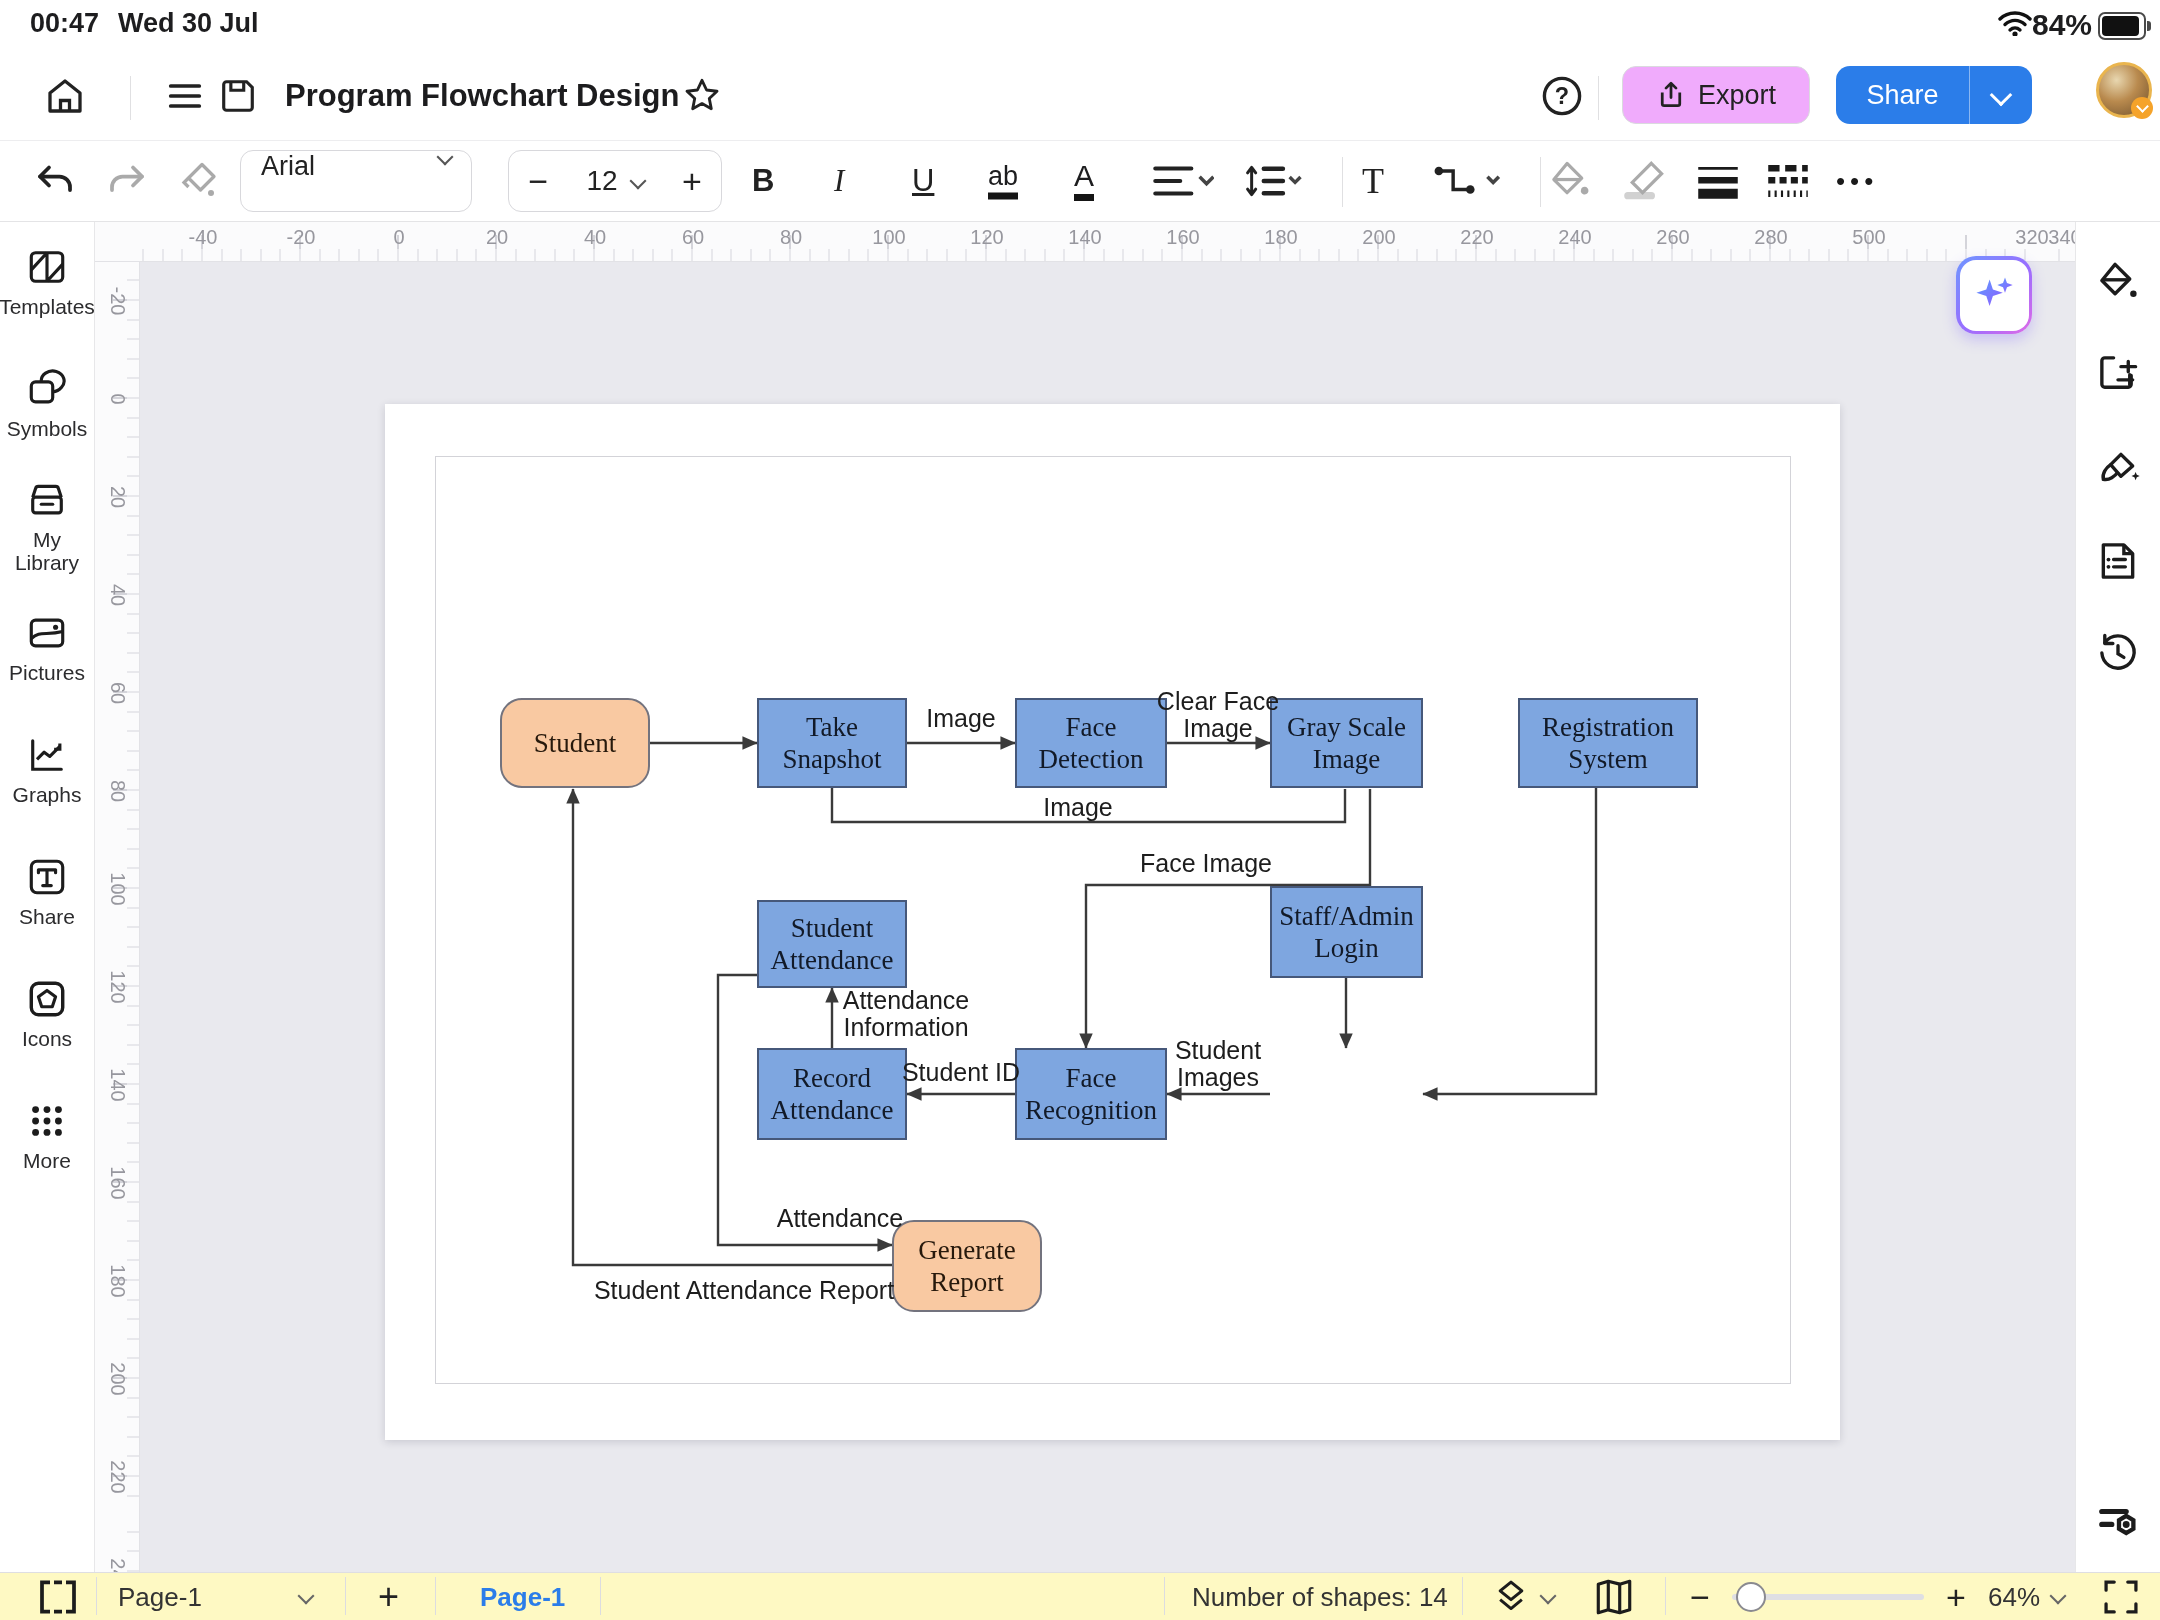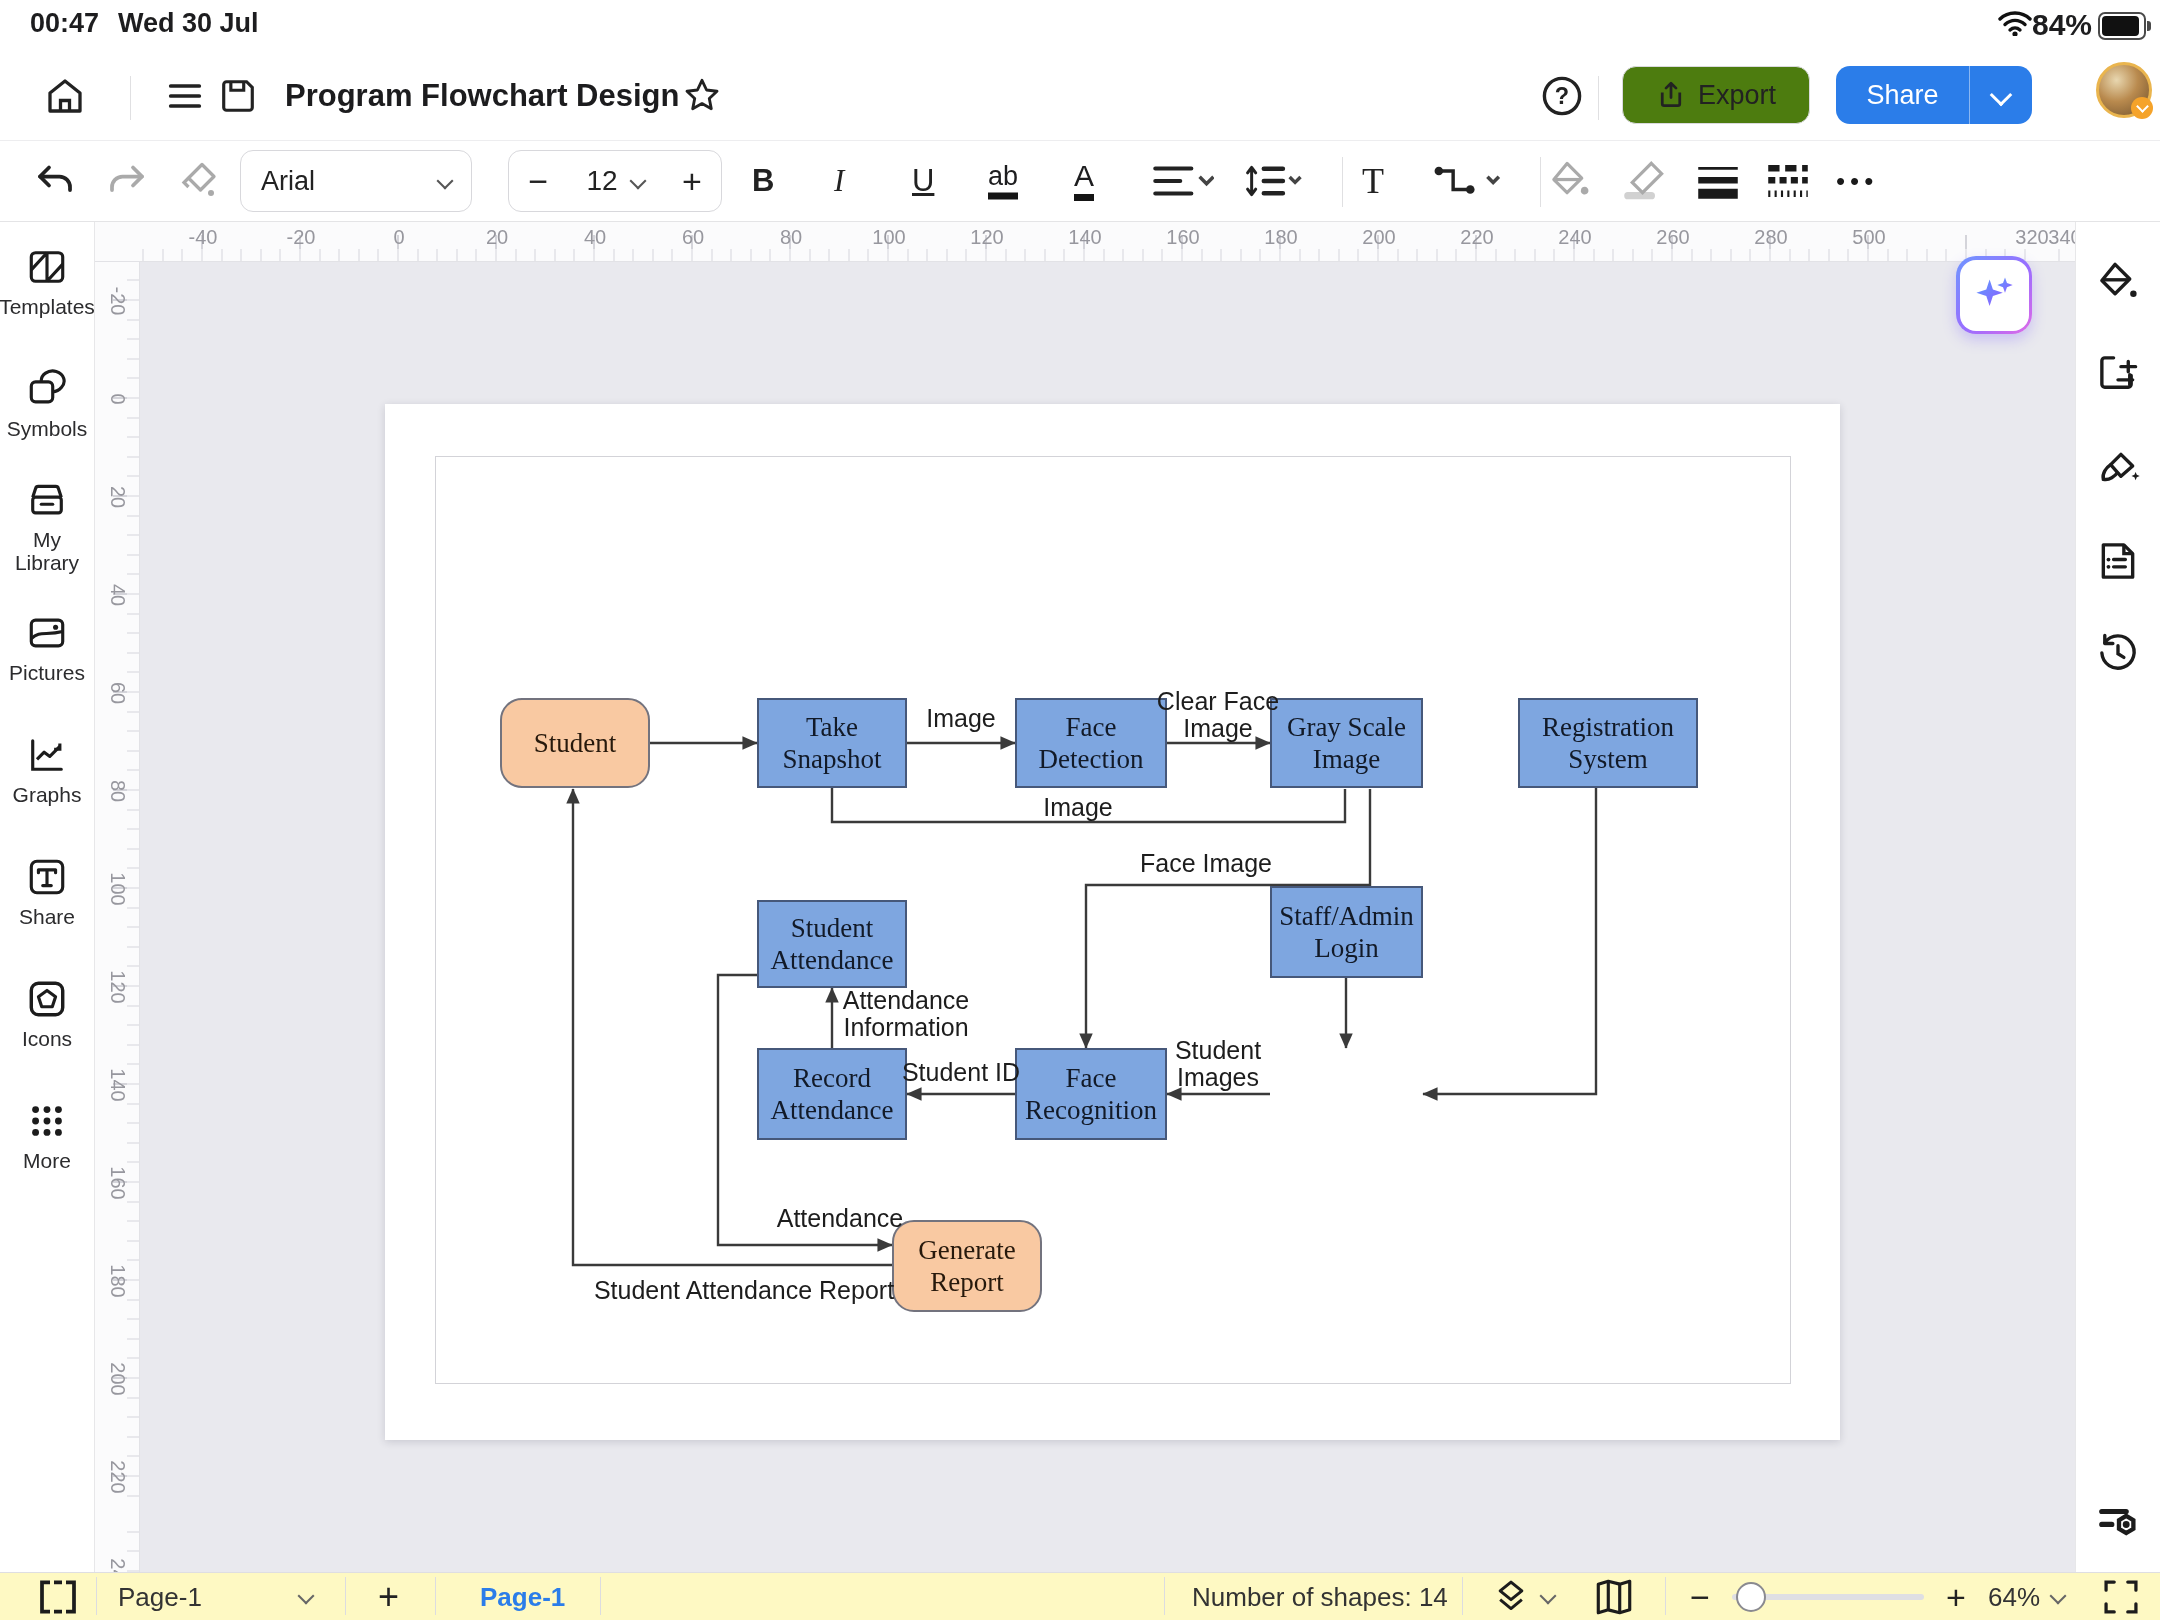--- a/index.html
+++ b/index.html
@@ -13,39 +13,39 @@
   .battery{position:absolute;right:14px;top:12px;width:44px;height:24px;border:2px solid #4a4a4a;border-radius:7px;}
   .battery .lvl{position:absolute;left:2px;top:2px;bottom:2px;width:84%;background:#111;border-radius:4px;}
   .battery .tip{position:absolute;right:-7px;top:7px;width:4px;height:10px;background:#4a4a4a;border-radius:0 3px 3px 0;}
   .wifi{position:absolute;right:128px;top:10px;}
   
   #header{position:absolute;left:0;top:52px;width:2160px;height:88px;background:#fff;}
   .hicon{position:absolute;top:50%;transform:translateY(-50%);}
   .vline{position:absolute;top:24px;width:1px;height:44px;background:#e0e0e2;}
   #doc-title{position:absolute;left:285px;top:50%;transform:translateY(-50%);font-size:31px;font-weight:700;color:#1c1c1e;}
   .btn-export{position:absolute;left:1622px;top:14px;width:188px;height:58px;border:1.5px solid #dadade;border-radius:14px;
-    display:flex;align-items:center;justify-content:center;gap:12px;font-size:27px;color:#222;background:#4d7c0f;box-sizing:border-box;}
+    display:flex;align-items:center;justify-content:center;gap:12px;font-size:27px;color:#222;background:#f0abfc;box-sizing:border-box;}
   .btn-share{position:absolute;left:1836px;top:14px;width:196px;height:58px;background:#2b7de9;border-radius:14px;display:flex;color:#fff;}
   .btn-share .main{flex:1;display:flex;align-items:center;justify-content:center;font-size:27px;font-weight:500;border-right:1px solid rgba(255,255,255,.45);}
   .btn-share .dd{width:62px;display:flex;align-items:center;justify-content:center;}
   .chev{width:13px;height:13px;border-right:3px solid #555;border-bottom:3px solid #555;transform:rotate(45deg);display:inline-block;}
   .chev.w{border-color:#fff;}
   .chev.sm{width:10px;height:10px;border-width:2.5px;}
   .avatar{position:absolute;left:2096px;top:10px;width:56px;height:56px;border-radius:50%;
     background:radial-gradient(circle at 35% 30%,#e8d7b0 0%,#b98a4e 45%,#6e4f2a 100%);border:3px solid #eab54e;box-sizing:border-box;}
   .avatar .badge{position:absolute;right:-4px;bottom:-4px;width:22px;height:22px;border-radius:50%;background:#f5a32a;
     display:flex;align-items:center;justify-content:center;}
   .avatar .badge i{width:7px;height:7px;border-right:2px solid #fff;border-bottom:2px solid #fff;transform:rotate(45deg);margin-top:-3px;}
   
   #toolbar{position:absolute;left:0;top:140px;width:2160px;height:82px;background:#fff;border-top:1px solid #ededef;border-bottom:1px solid #e4e4e6;box-sizing:border-box;}
   .ticon{position:absolute;top:50%;transform:translateY(-50%);display:flex;align-items:center;justify-content:center;}
   .tglyph{font-size:31px;color:#222;}
   .dis{opacity:.38;}
   .fontbox{position:absolute;left:240px;top:9px;width:232px;height:62px;border:1.5px solid #d8d8dc;border-radius:13px;box-sizing:border-box;
-    display:flex;align-items:center;padding:0 20px;justify-content:space-between;font-size:27px;color:#222;}
+    display:flex;padding:0 20px;justify-content:space-between;font-size:27px;color:#222;}
   .sizebox{position:absolute;left:508px;top:9px;width:214px;height:62px;border:1.5px solid #d8d8dc;border-radius:13px;box-sizing:border-box;
     display:flex;align-items:center;justify-content:space-around;font-size:28px;color:#222;}
   .ubar{border-bottom:7px solid #151515;line-height:1;padding-bottom:3px;font-size:27px;}
   
   #sidebar{position:absolute;left:0;top:222px;width:95px;height:1350px;background:#fff;border-right:1px solid #e7e7e9;box-sizing:border-box;}
   .sb-item{height:122px;display:flex;flex-direction:column;align-items:center;justify-content:center;gap:8px;}
   .sb-item .lbl{font-size:21px;color:#2c2c2e;text-align:center;line-height:1.1;}
   
   #corner{position:absolute;left:95px;top:222px;width:45px;height:40px;background:#fbfbfc;border-bottom:1px solid #e2e2e6;box-sizing:border-box;}
   #hruler{position:absolute;left:140px;top:222px;width:1935px;height:40px;background:#fbfbfc;border-bottom:1px solid #e2e2e6;box-sizing:border-box;

